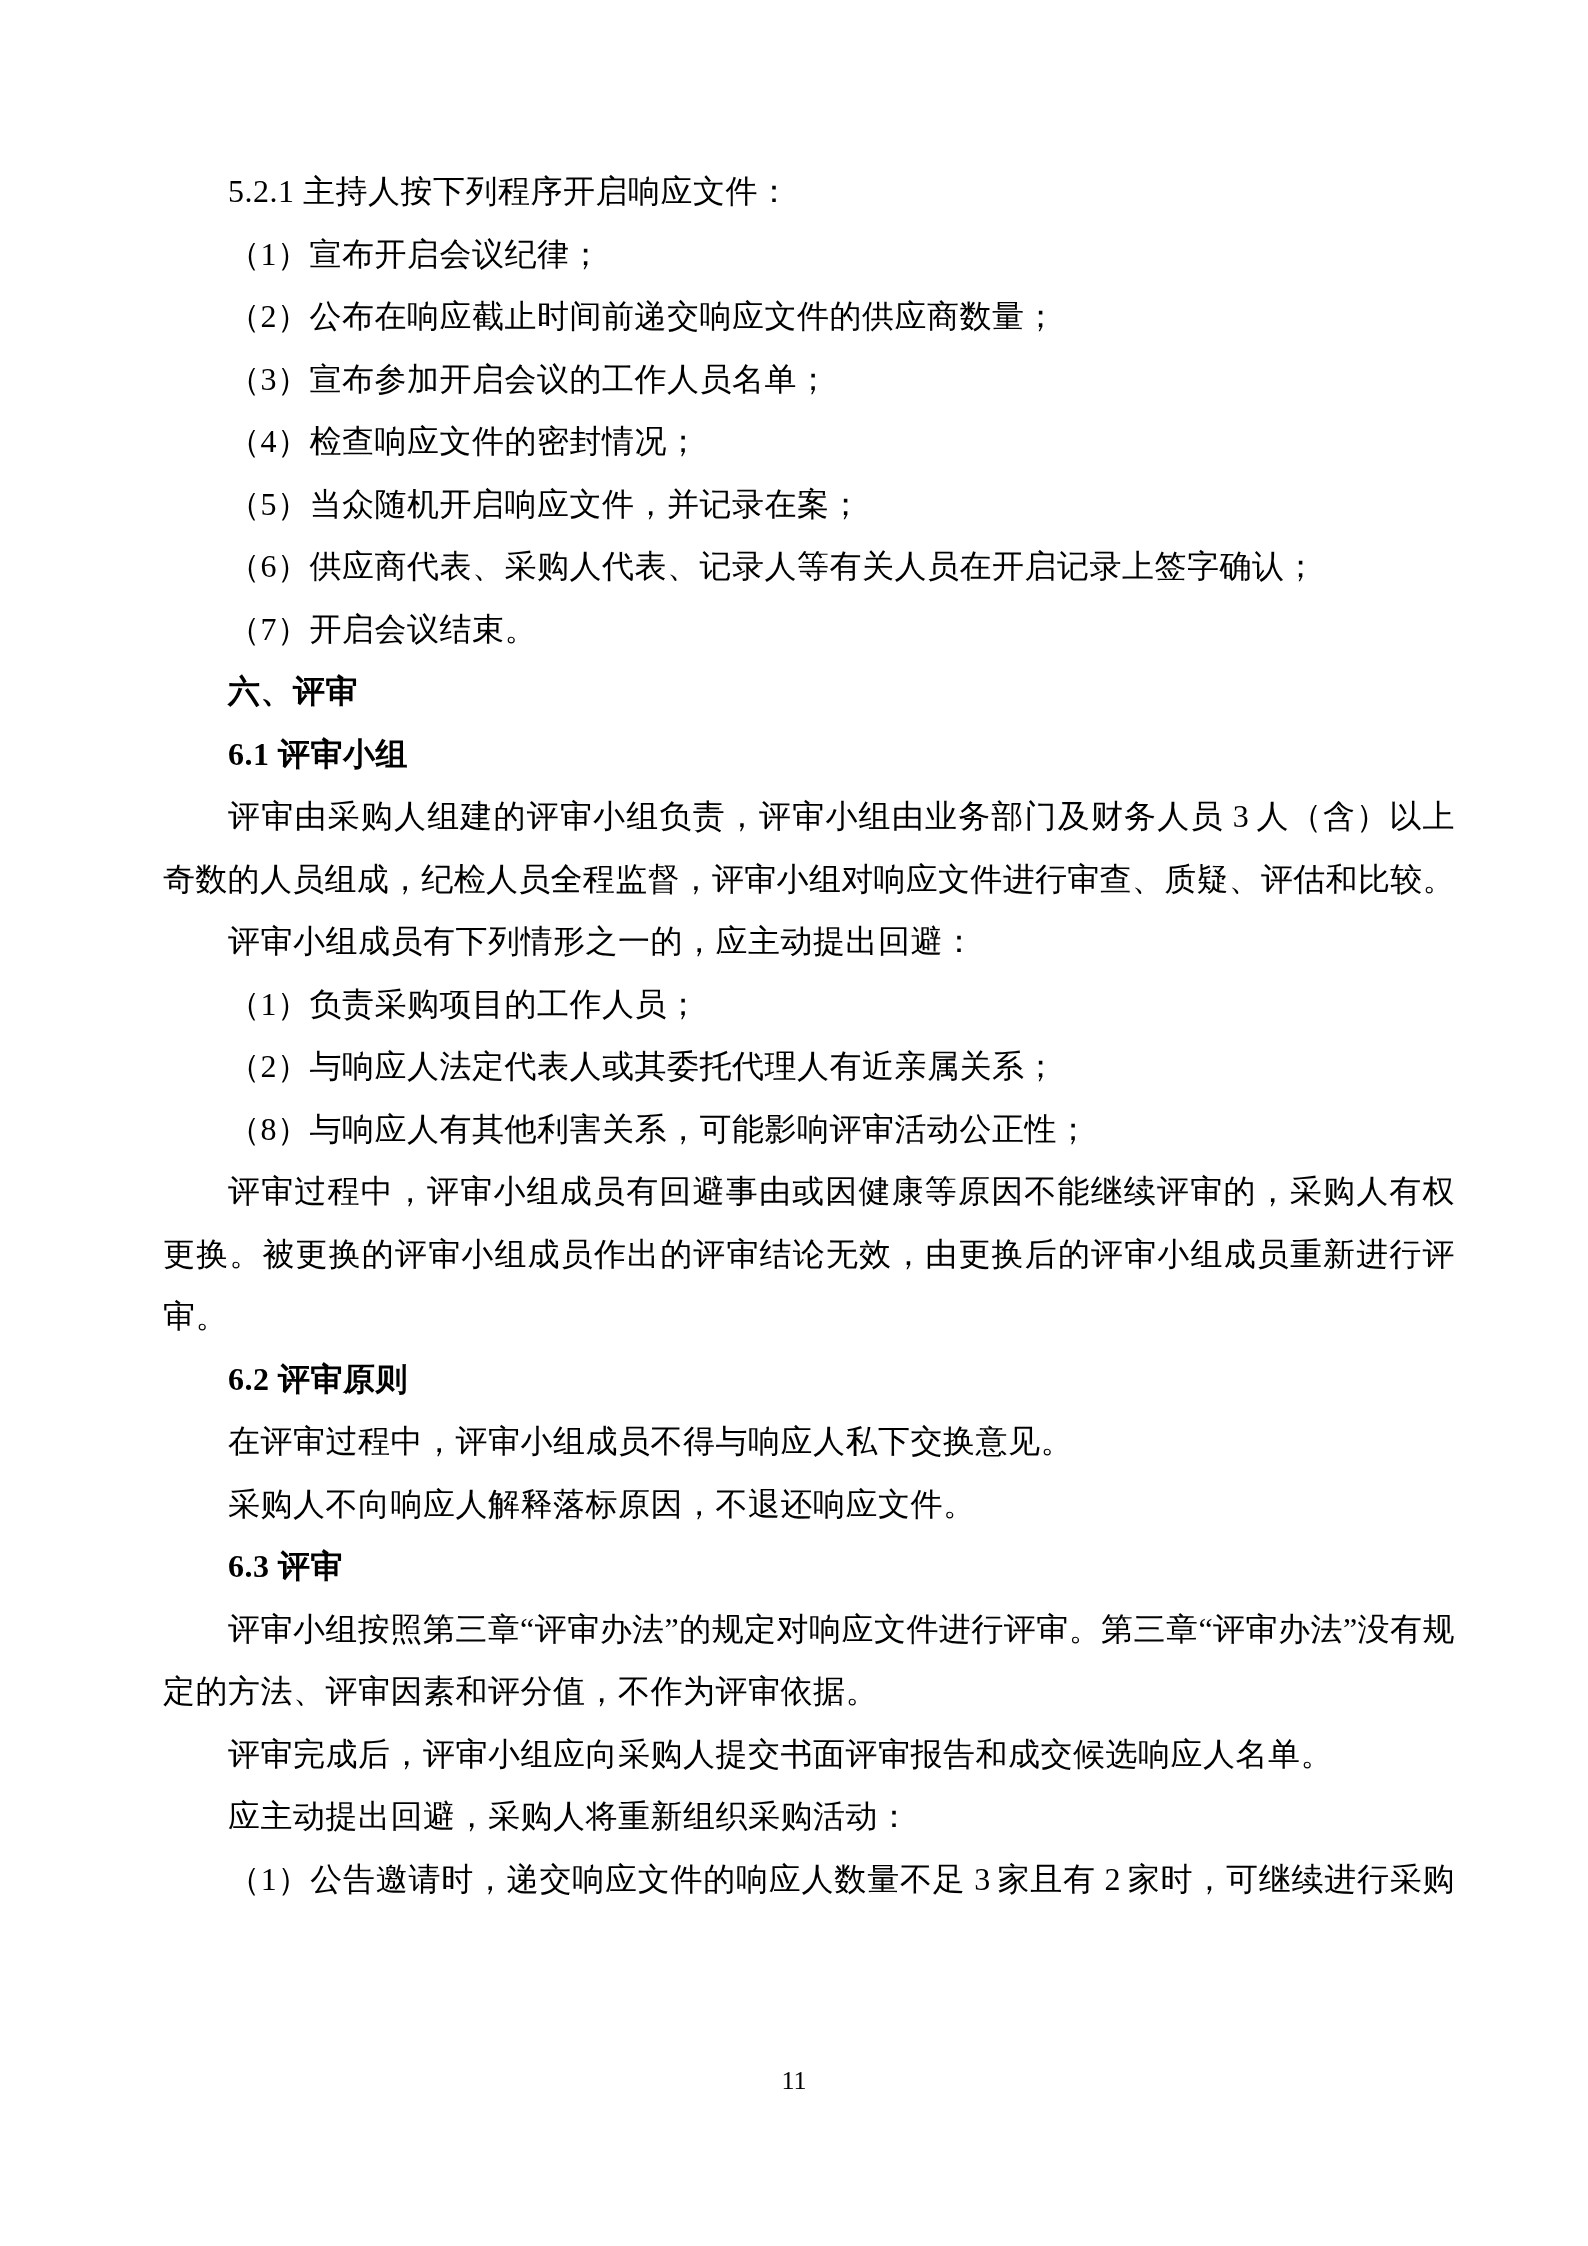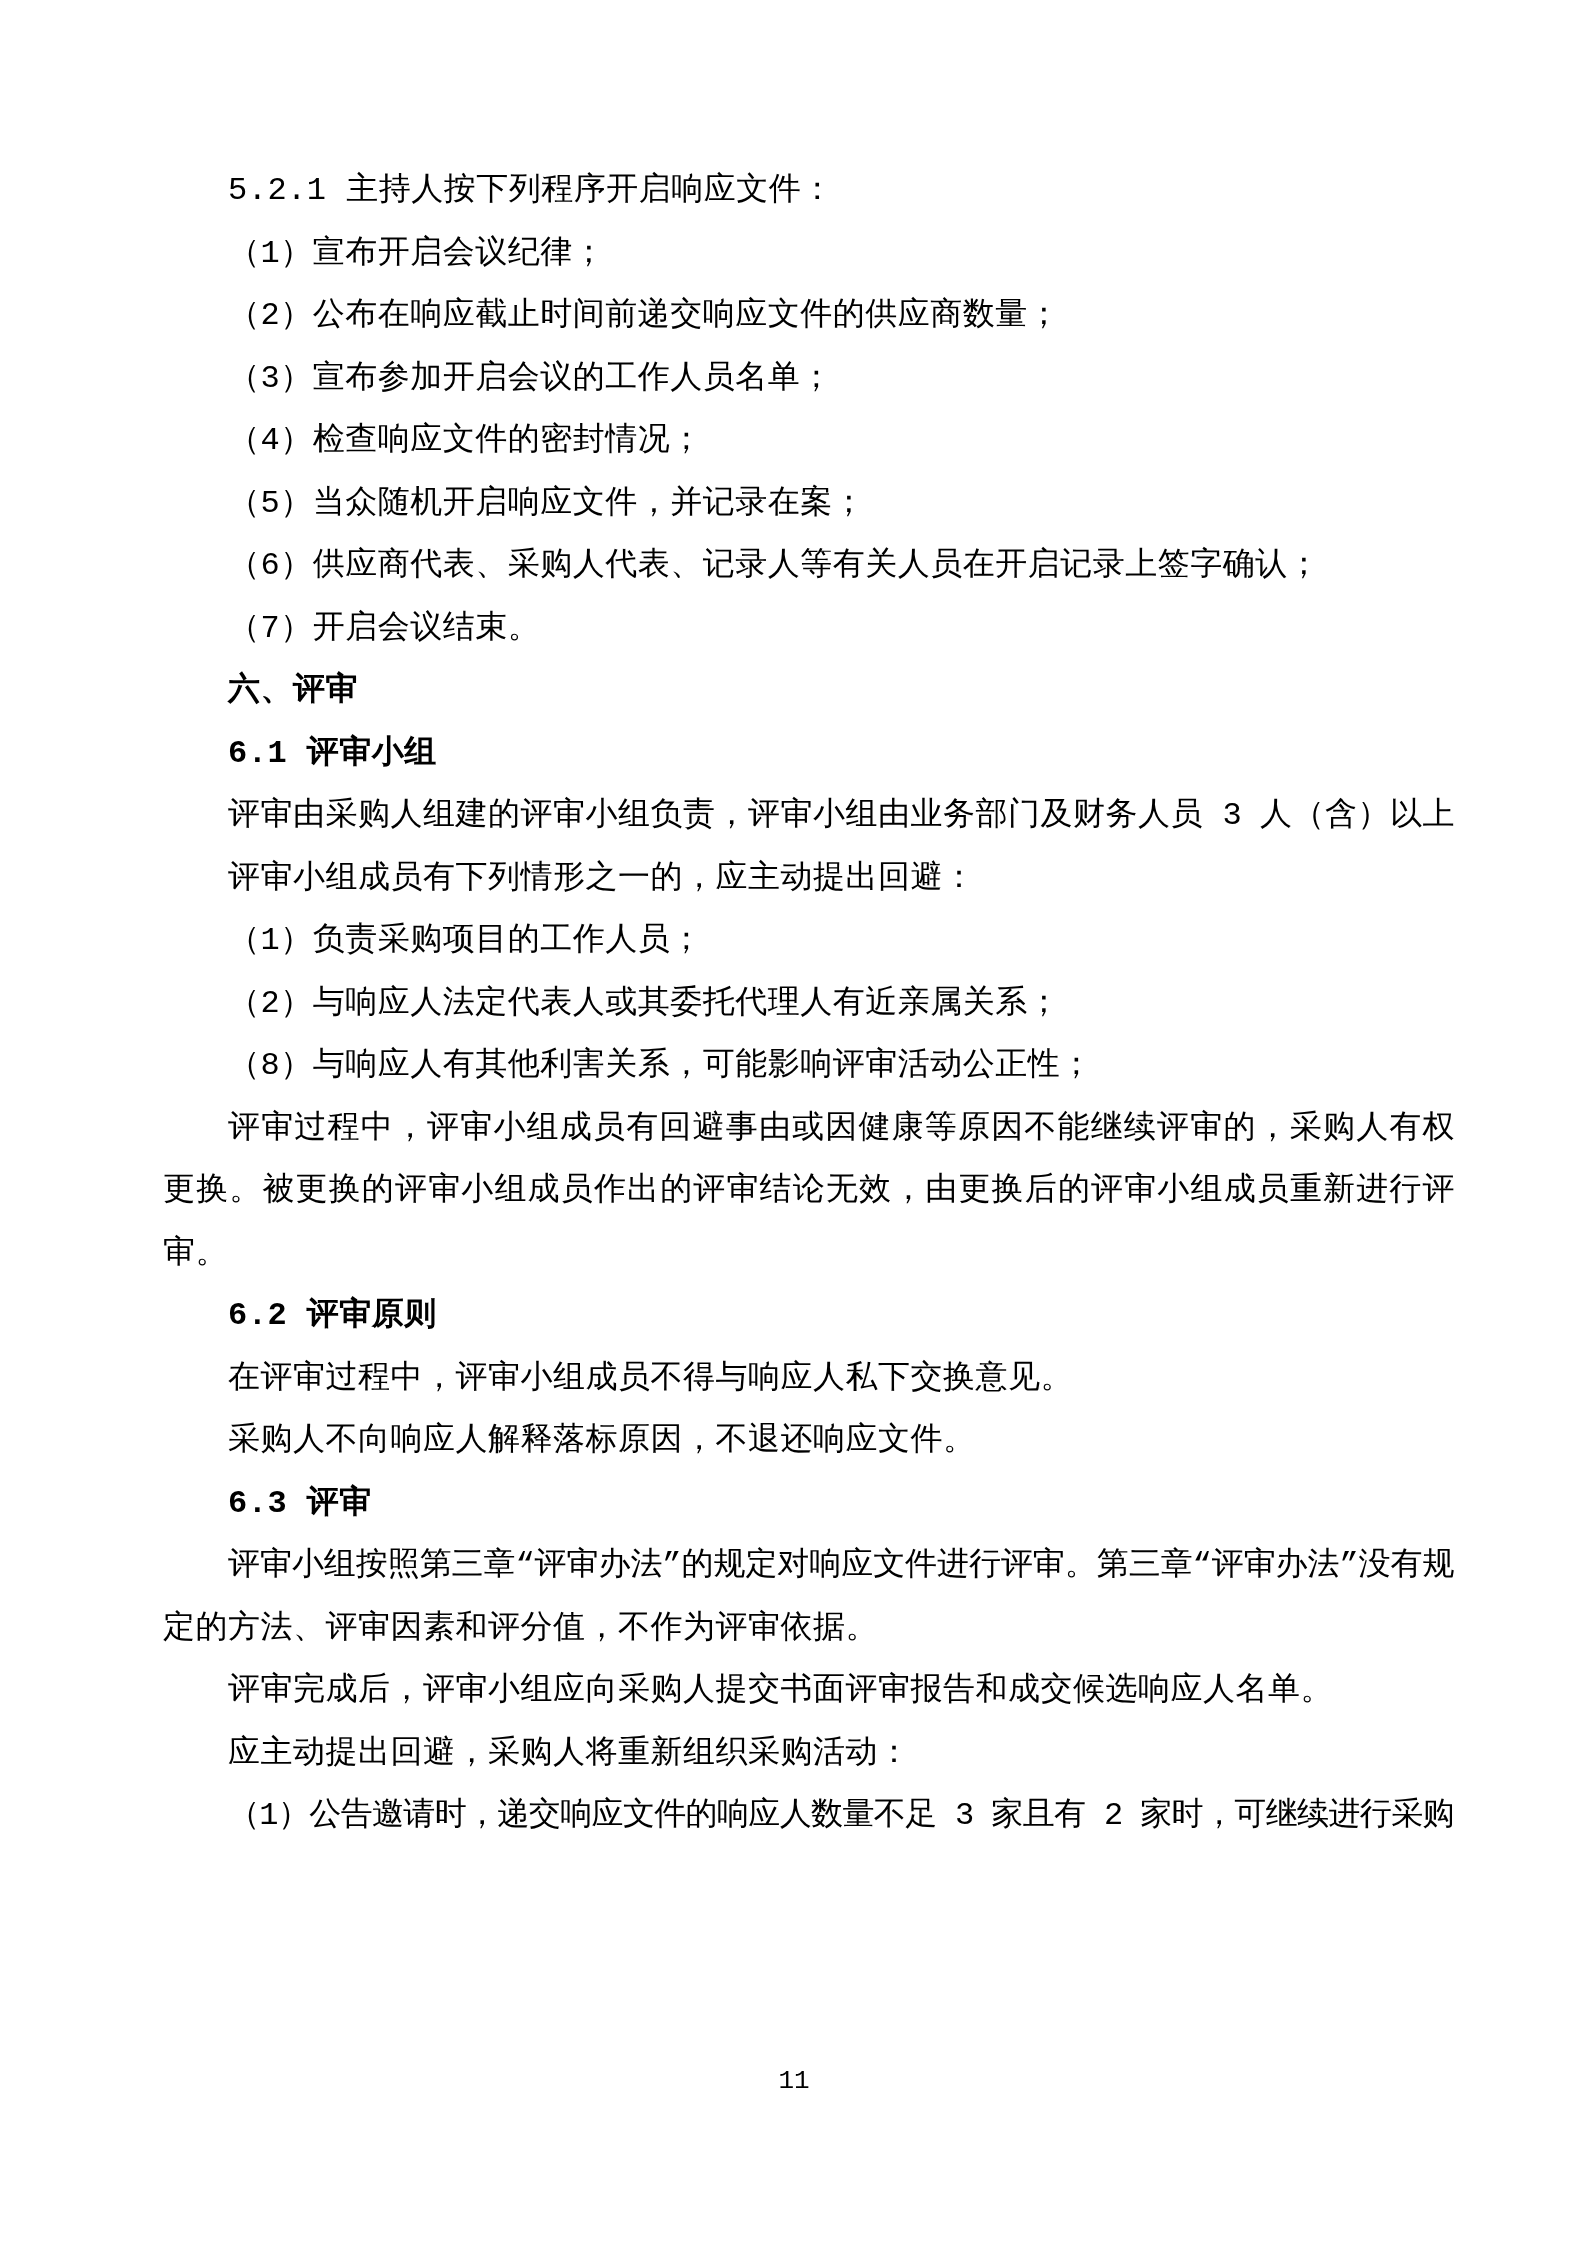--- a/index.html
+++ b/index.html
@@ -6,21 +6,21 @@
     margin: 0;
     padding: 0;
     background: #ffffff;
   }
   .page {
     position: relative;
     width: 1588px;
     height: 2246px;
     background: #ffffff;
     color: #000000;
-    font-family: Liberation Mono, monospace;
+    font-family: Liberation Serif, serif;
     overflow: hidden;
   }
   .content {
     position: absolute;
     left: 163px;
     top: 160px;
     width: 1290px;
   }
   .ln {
     font-size: 32px;
@@ -60,20 +60,21 @@
     <div class="ln ind">（1）宣布开启会议纪律；</div>
     <div class="ln ind">（2）公布在响应截止时间前递交响应文件的供应商数量；</div>
     <div class="ln ind">（3）宣布参加开启会议的工作人员名单；</div>
     <div class="ln ind">（4）检查响应文件的密封情况；</div>
     <div class="ln ind">（5）当众随机开启响应文件，并记录在案；</div>
     <div class="ln ind">（6）供应商代表、采购人代表、记录人等有关人员在开启记录上签字确认；</div>
     <div class="ln ind">（7）开启会议结束。</div>
     <div class="ln ind b">六、评审</div>
     <div class="ln ind b">6.1 评审小组</div>
     <div class="ln ind fill">评审由采购人组建的评审小组负责，评审小组由业务部门及财务人员 3 人（含）以上</div>
+    <div class="ln fill">奇数的人员组成，纪检人员全程监督，评审小组对响应文件进行审查、质疑、评估和比较。</div>
     <div class="ln ind">评审小组成员有下列情形之一的，应主动提出回避：</div>
     <div class="ln ind">（1）负责采购项目的工作人员；</div>
     <div class="ln ind">（2）与响应人法定代表人或其委托代理人有近亲属关系；</div>
     <div class="ln ind">（8）与响应人有其他利害关系，可能影响评审活动公正性；</div>
     <div class="ln ind fill">评审过程中，评审小组成员有回避事由或因健康等原因不能继续评审的，采购人有权</div>
     <div class="ln fill">更换。被更换的评审小组成员作出的评审结论无效，由更换后的评审小组成员重新进行评</div>
     <div class="ln">审。</div>
     <div class="ln ind b">6.2 评审原则</div>
     <div class="ln ind">在评审过程中，评审小组成员不得与响应人私下交换意见。</div>
     <div class="ln ind">采购人不向响应人解释落标原因，不退还响应文件。</div>

